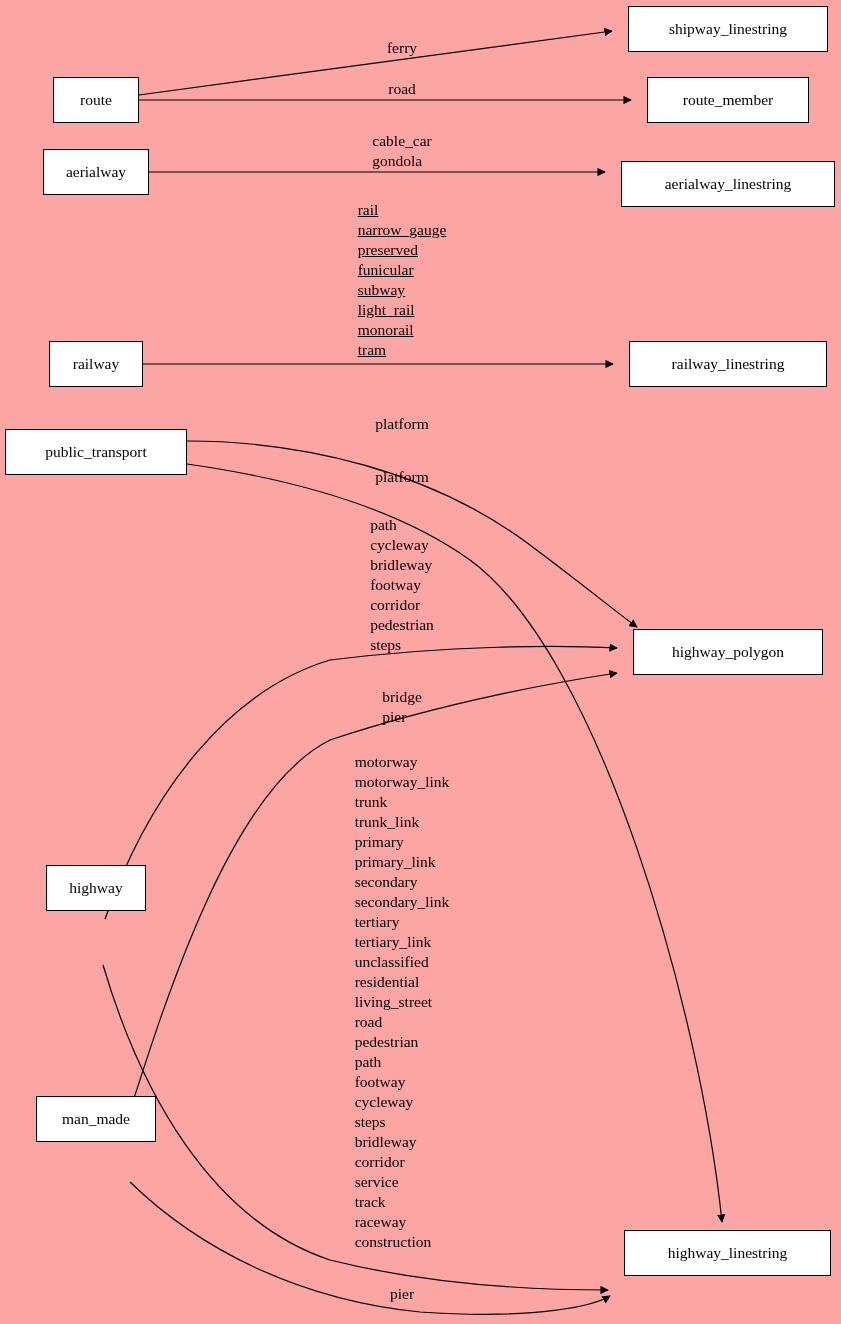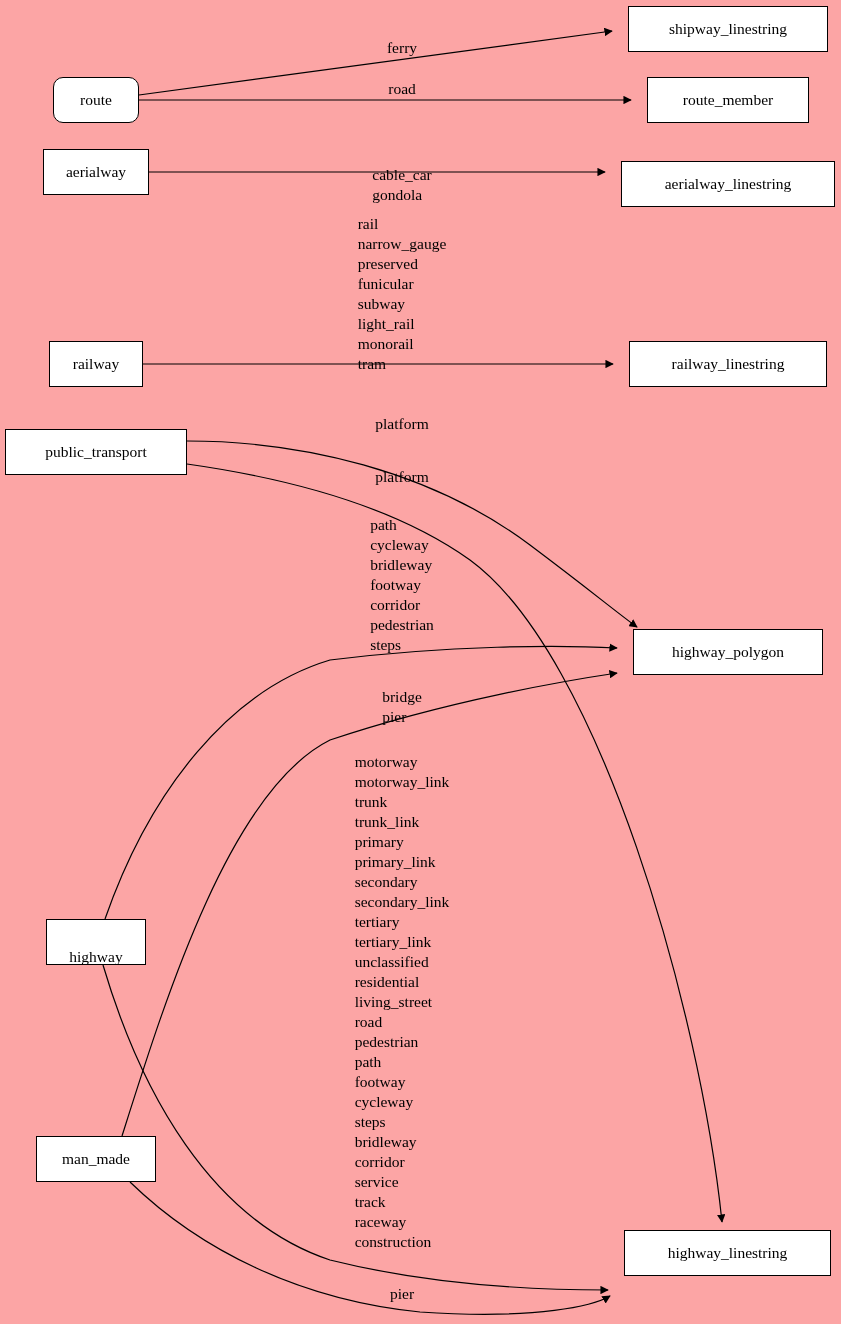--- a/index.html
+++ b/index.html
@@ -64,21 +64,21 @@
         <path d="M 105 919 C 150 790 230 690 330 660 C 450 645 560 645 617 648" fill="none" stroke="#000000" stroke-width="1.2" marker-end="url(#arrowhead)"></path>
         <path d="M 122 1136 C 165 1000 230 790 330 740 C 450 700 570 680 617 673" fill="none" stroke="#000000" stroke-width="1.2" marker-end="url(#arrowhead)"></path>
         <path d="M 103 965 C 140 1090 210 1220 330 1260 C 450 1290 570 1290 608 1290" fill="none" stroke="#000000" stroke-width="1.2" marker-end="url(#arrowhead)"></path>
         <path d="M 130 1182 C 200 1250 300 1300 420 1312 C 540 1320 595 1305 610 1296" fill="none" stroke="#000000" stroke-width="1.2" marker-end="url(#arrowhead)"></path>
       </g>
   </svg>
   <div id="node-layer">
       <div class="node" style="left: 628px; top: 6px; width: 200px; height: 46px;">
         <span>shipway_linestring</span>
       </div>
-      <div class="node" style="left: 53px; top: 77px; width: 86px; height: 46px; border-radius: 10px;">
+      <div class="node" style="left: 53px; top: 77px; width: 86px; height: 46px;">
         <span>route</span>
       </div>
       <div class="node" style="left: 647px; top: 77px; width: 162px; height: 46px;">
         <span>route_member</span>
       </div>
       <div class="node" style="left: 43px; top: 149px; width: 106px; height: 46px;">
         <span>aerialway</span>
       </div>
       <div class="node" style="left: 621px; top: 161px; width: 214px; height: 46px;">
         <span>aerialway_linestring</span>
@@ -88,36 +88,36 @@
       </div>
       <div class="node" style="left: 629px; top: 341px; width: 198px; height: 46px;">
         <span>railway_linestring</span>
       </div>
       <div class="node" style="left: 5px; top: 429px; width: 182px; height: 46px;">
         <span>public_transport</span>
       </div>
       <div class="node" style="left: 633px; top: 629px; width: 190px; height: 46px;">
         <span>highway_polygon</span>
       </div>
-      <div class="node" style="left: 46px; top: 919px; width: 100px; height: 46px; align-items: flex-end;">
+      <div class="node" style="left: 46px; top: 865px; width: 100px; height: 46px;">
         <span>highway</span>
       </div>
-      <div class="node" style="left: 36px; top: 1136px; width: 120px; height: 46px;">
+      <div class="node" style="left: 36px; top: 1096px; width: 120px; height: 46px;">
         <span>man_made</span>
       </div>
       <div class="node" style="left: 624px; top: 1230px; width: 207px; height: 46px; text-align: right;">
         <span>highway_linestring</span>
       </div>
     </div>
   <div id="label-layer">
       <div class="edge-label" style="left: 402px; top: 38px;">ferry</div>
       <div class="edge-label" style="left: 402px; top: 79px;">road</div>
-      <div class="edge-label" style="left: 402px; top: 131px; margin-top: 34px;">cable_car
+      <div class="edge-label" style="left: 402px; top: 131px;">cable_car
 gondola</div>
-      <div class="edge-label" style="left: 402px; top: 214px;">rail
+      <div class="edge-label" style="left: 402px; top: 200px; text-decoration: underline;">rail
 narrow_gauge
 preserved
 funicular
 subway
 light_rail
 monorail
 tram</div>
       <div class="edge-label" style="left: 402px; top: 414px;">platform</div>
       <div class="edge-label" style="left: 402px; top: 467px;">platform</div>
       <div class="edge-label" style="left: 402px; top: 515px;">path

